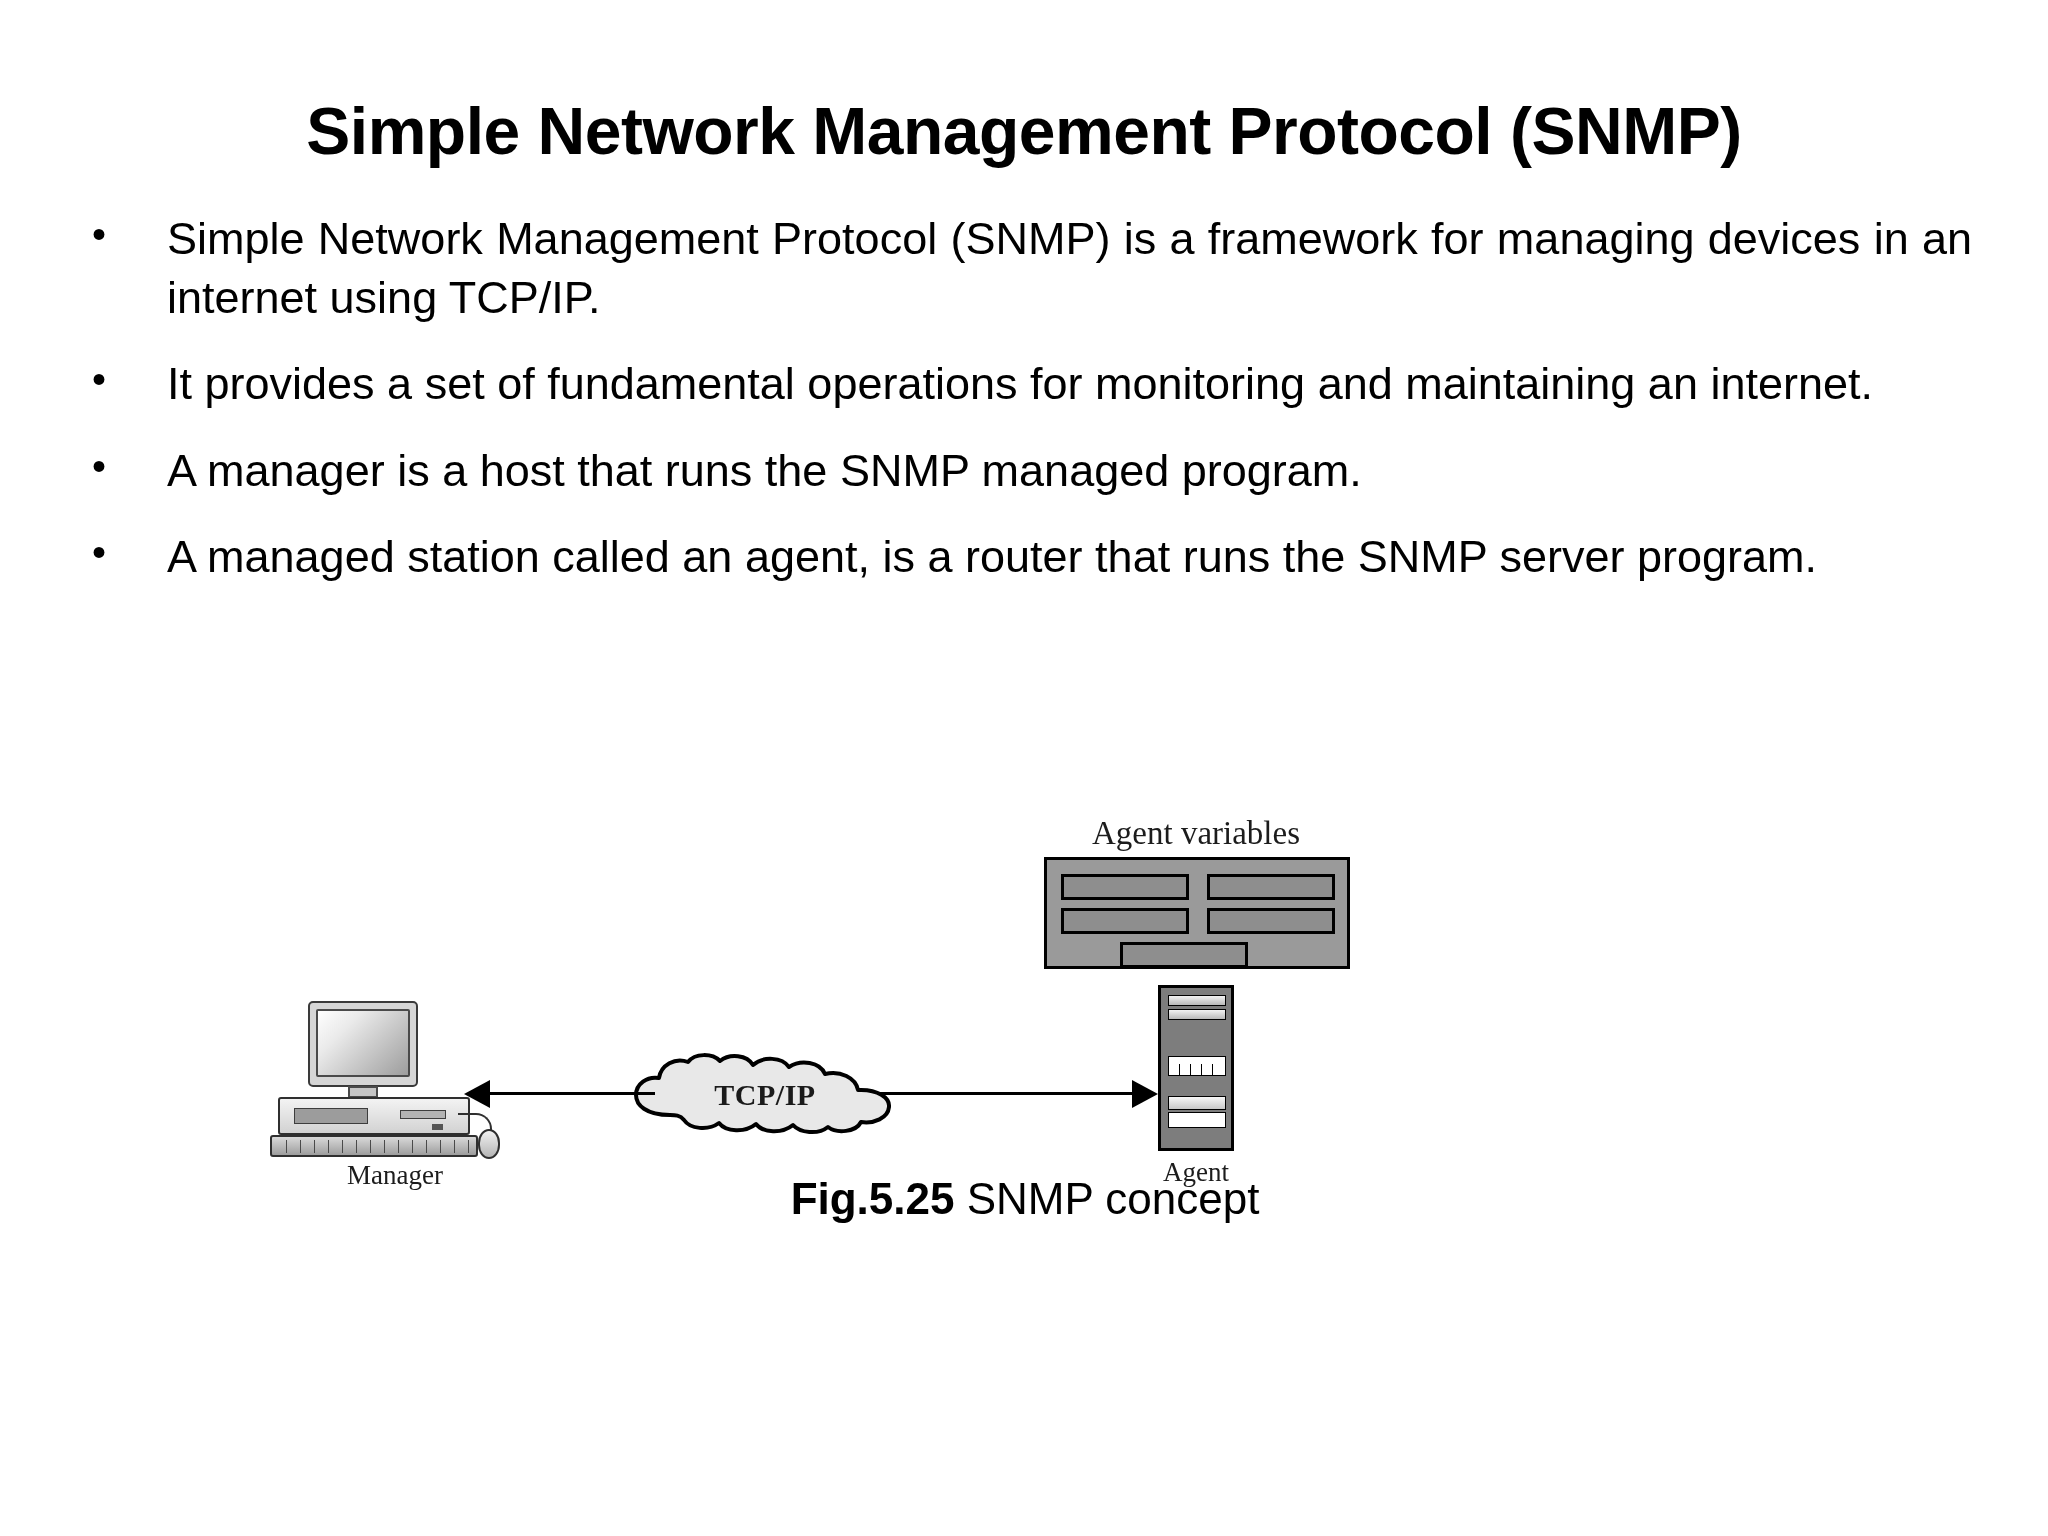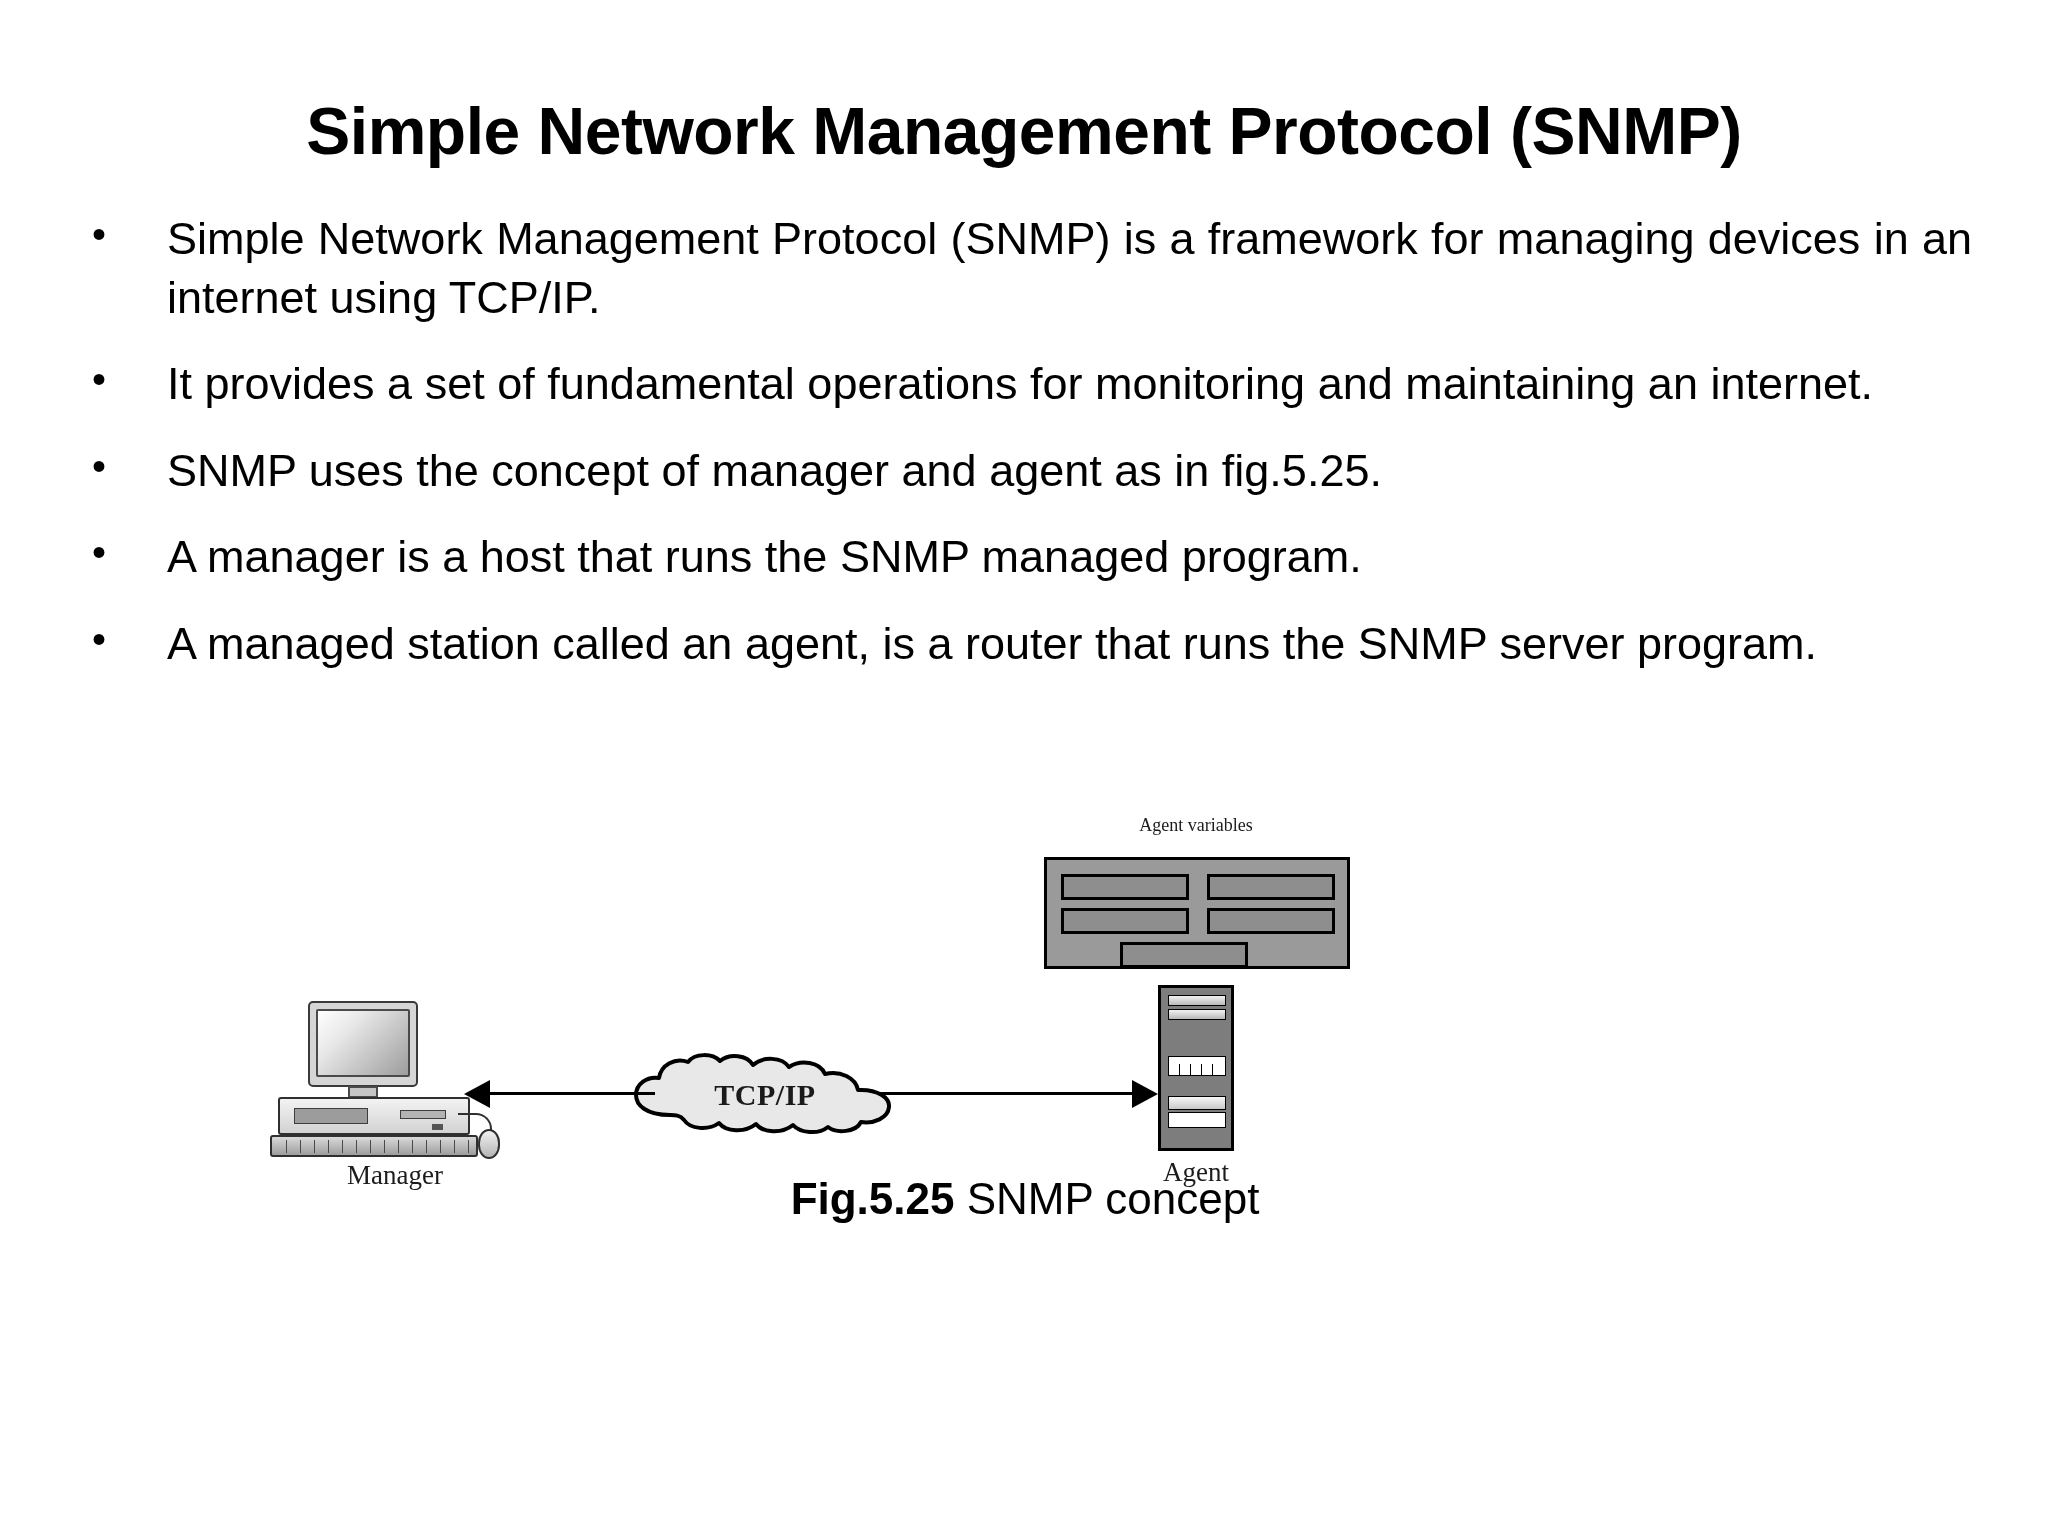--- a/index.html
+++ b/index.html
@@ -91,21 +91,21 @@
   .fig-caption .fig-num { font-weight: bold; }
 
   
   .agent-vars-label {
     position: absolute;
     left: 796px;
     top: 0px;
     width: 280px;
     text-align: center;
     font-family: "Liberation Serif", serif;
-    font-size: 18px;
+    font-size: 33px;
     color: #1c1c1c;
     white-space: nowrap;
   }
 
   
   .agent-vars-box {
     position: absolute;
     left: 784px;
     top: 42px;
     width: 306px;
@@ -321,23 +321,20 @@
 <div class="slide">
 
   <div class="slide-title">Simple Network Management Protocol (SNMP)</div>
 
   <div class="bullets">
     <div class="bullet">
       <span class="bullet-text">Simple Network Management Protocol (SNMP) is a framework for managing devices in an internet using TCP/IP.</span>
     </div>
     <div class="bullet">
       <span class="bullet-text">It provides a set of fundamental operations for monitoring and maintaining an internet.</span>
-    </div>
-    <div class="bullet">
-      <span class="bullet-text">SNMP uses the concept of manager and agent as in fig.5.25.</span>
     </div>
     <div class="bullet">
       <span class="bullet-text">A manager is a host that runs the SNMP managed program.</span>
     </div>
     <div class="bullet">
       <span class="bullet-text">A managed station called an agent, is a router that runs the SNMP server program.</span>
     </div>
   </div>
 
   <div class="figure">

